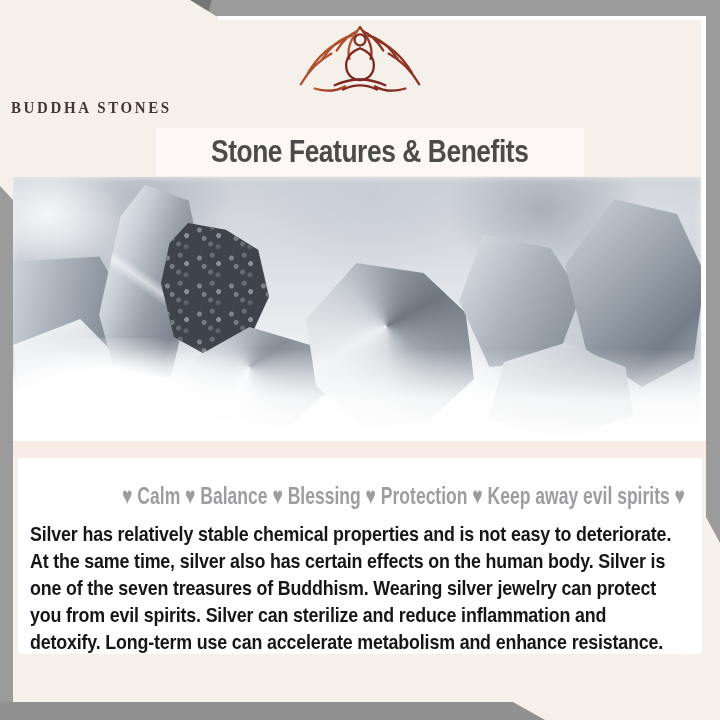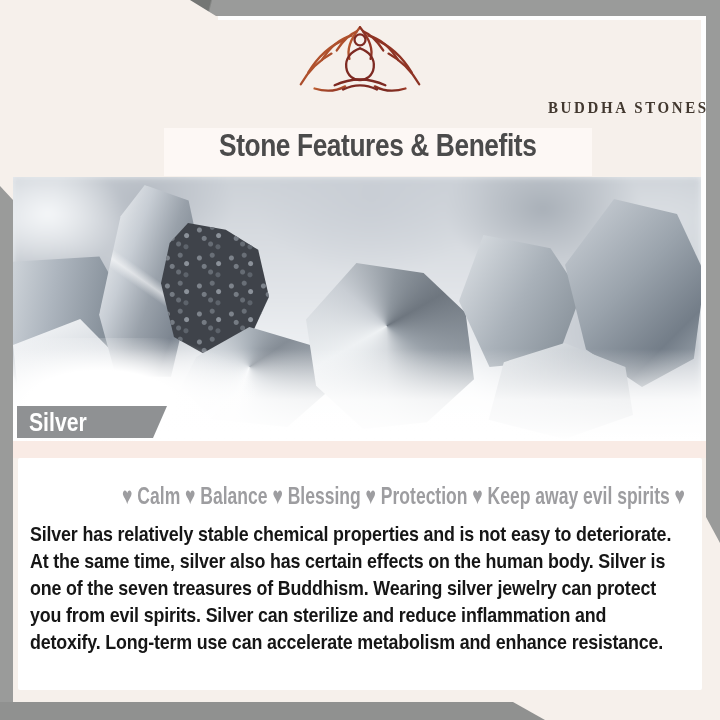--- a/index.html
+++ b/index.html
@@ -25,31 +25,31 @@
   #bottom-bar{
     left:0;bottom:0;width:545px;height:18px;background:#909190;
     clip-path:polygon(0 0,513px 0,545px 100%,0 100%);
   }
   .white-line{position:absolute;background:#fefefe;}
   #white-line-top{left:218px;top:16px;width:502px;height:4px;}
   #white-line-right{right:14px;top:16px;width:5px;height:425px;}
 
   
   #logo-wrap{position:absolute;left:0;top:24px;width:720px;text-align:center;}
-  #brand-row{position:absolute;left:0;top:98px;width:720px;text-align:right;}
+  #brand-row{position:absolute;left:0;top:98px;width:720px;text-align:left;}
   .brand-text{
     display:inline-block;font-family:"Liberation Serif",serif;font-weight:600;
     font-size:17px;letter-spacing:3px;color:#42382f;
     transform:scaleX(.88);transform-origin:center;white-space:nowrap;
   }
 
   
   #title-banner{
-    position:absolute;left:164px;top:128px;width:428px;height:48px;
-    background:#fdf8f5;display:flex;align-items:flex-start;justify-content:center;
+    position:absolute;left:156px;top:128px;width:428px;height:48px;
+    background:#fdf8f5;display:flex;align-items:center;justify-content:center;
   }
   .title-text{
     font-weight:bold;font-size:31px;color:#4b4b4b;letter-spacing:-.5px;
     transform:scaleX(.85);transform-origin:center;white-space:nowrap;
   }
 
   
   #photo{
     position:absolute;left:13px;top:177px;width:688px;height:264px;
     overflow:hidden;background:#e9ecef;
@@ -117,21 +117,21 @@
   .badge-text{
     font-weight:bold;font-size:25px;color:#ffffff;padding-left:14px;
     transform:scaleX(.85);transform-origin:left center;white-space:nowrap;
   }
 
   
   #pink-strip{position:absolute;left:13px;top:441px;width:693px;height:17px;background:#f9ebe5;}
 
   
   #info-card{
-    position:absolute;left:18px;top:458px;width:684px;height:232px;
+    position:absolute;left:18px;top:458px;width:684px;height:196px;
     background:#ffffff;border-radius:2px;
   }
   #tagline-row{position:absolute;left:0;top:24px;width:684px;text-align:center;}
   .tagline-text{
     display:inline-block;font-weight:bold;font-size:24px;color:#9d9da0;
     transform:scaleX(.73);transform-origin:center;white-space:nowrap;
   }
   #body-block{position:absolute;left:12px;top:62px;width:668px;font-weight:bold;}
   .body-line{
     font-size:21px;line-height:27px;color:#161616;letter-spacing:-.2px;
@@ -198,23 +198,20 @@
     <div class="ph r4"></div>
     <div class="ph r5"></div>
     <div class="ph r6"></div>
     <div class="ph r7"></div>
     <div class="ph r8"></div>
     <div class="ph r9"></div>
     <div class="ph" id="photo-fade"></div>
     <div class="ph" id="photo-snow"></div>
   </div>
 
-  <div id="stone-badge">
-    <span class="badge-text">Silver</span>
-  </div>
 
   <div id="pink-strip"></div>
 
   <div id="info-card">
     <div id="tagline-row">
       <span class="tagline-text">♥ Calm ♥ Balance ♥ Blessing ♥ Protection ♥ Keep away evil spirits ♥</span>
     </div>
     <div id="body-block">
       <div class="body-line">Silver has relatively stable chemical properties and is not easy to deteriorate.</div>
       <div class="body-line">At the same time, silver also has certain effects on the human body. Silver is</div>

